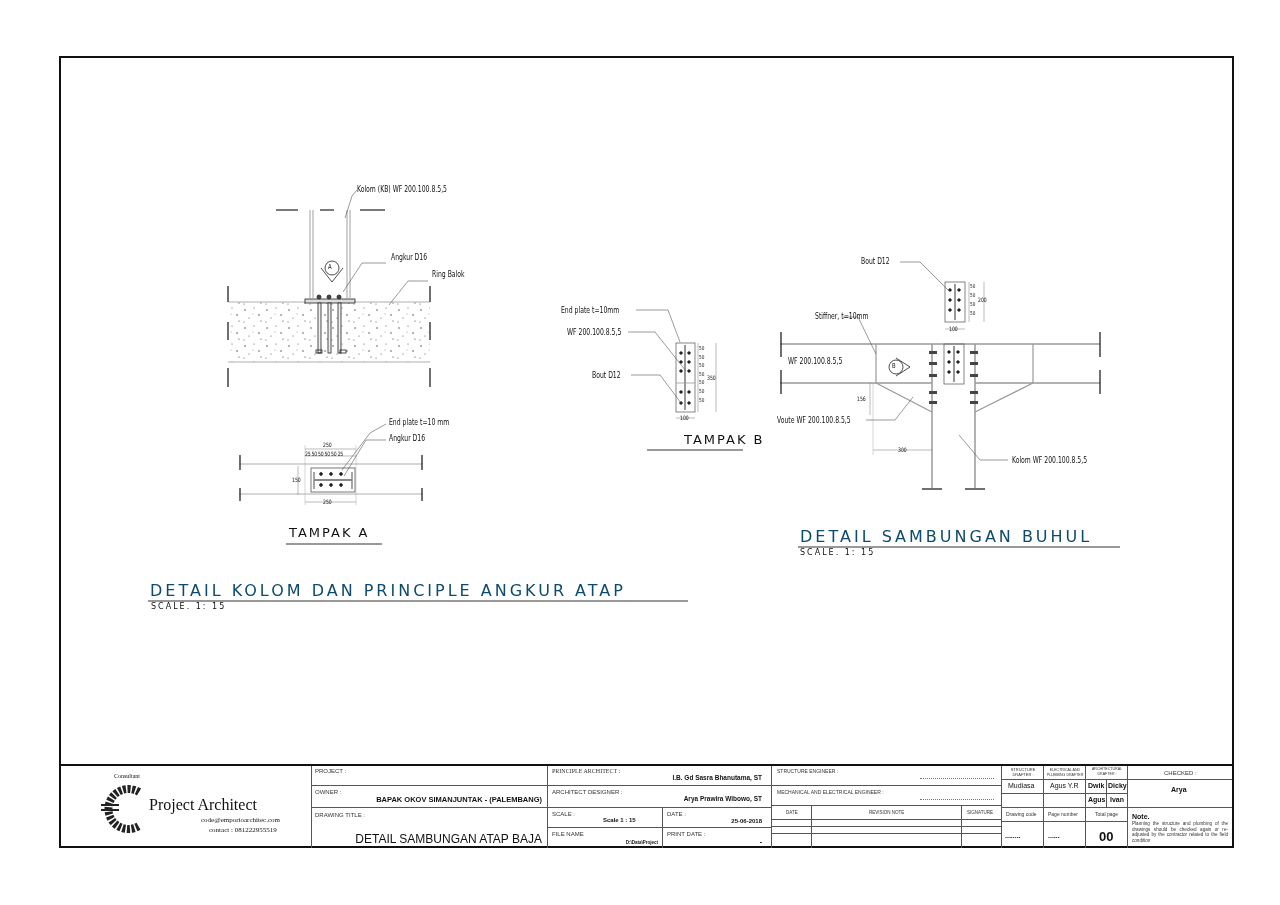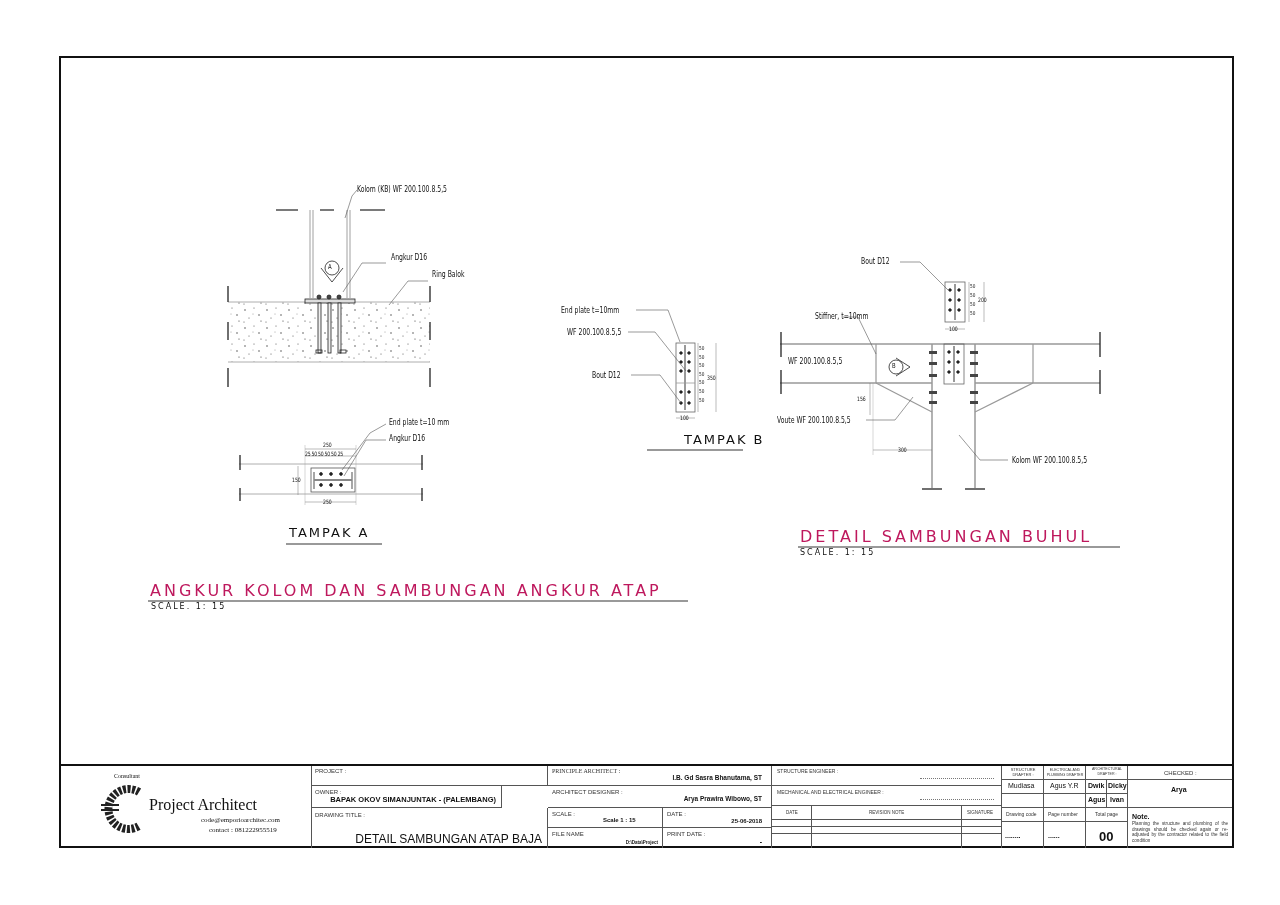--- a/index.html
+++ b/index.html
@@ -1,20 +1,20 @@
 <!DOCTYPE html>
 <html><head>
 <meta charset="utf-8">
 <style>
   html, body { margin:0; padding:0; background:#ffffff; }
   body { width:1280px; height:905px; position:relative; overflow:hidden; font-family:"Liberation Sans", sans-serif; color:#111; }
   .sheet { position:absolute; left:59px; top:56px; width:1175px; height:792px; border:2px solid #111; box-sizing:border-box; }
   .drawing { position:absolute; left:0; top:0; width:1280px; height:905px; }
   .lbl { position:absolute; font-family:"DejaVu Sans Condensed","DejaVu Sans", sans-serif; font-size:8px; color:#111; white-space:nowrap; transform:scaleX(0.85); transform-origin:left center; }
-  .title-big { position:absolute; font-family:"DejaVu Sans", sans-serif; font-size:16px; letter-spacing:3px; color:#be185d; white-space:nowrap; }
+  .title-big { position:absolute; font-family:"DejaVu Sans", sans-serif; font-size:16px; letter-spacing:3px; color:#0c4a6e; white-space:nowrap; }
   .title-mid { position:absolute; font-family:"DejaVu Sans", sans-serif; font-size:13px; letter-spacing:2px; color:#111; white-space:nowrap; }
   .scale-sub { position:absolute; font-family:"DejaVu Sans", sans-serif; font-size:8px; letter-spacing:2px; color:#111; white-space:nowrap; }
   .uline { position:absolute; height:2px; background:#999; }
 
   
   .tb { position:absolute; left:61px; top:764px; width:1171px; height:82px; border-top:2px solid #111; font-family:"Liberation Sans", sans-serif; }
   .cell { position:absolute; box-sizing:border-box; border-right:1px solid #555; border-bottom:1px solid #555; overflow:hidden; }
   .cap { position:absolute; font-size:6px; color:#333; text-transform:uppercase; white-space:nowrap; }
   .val { position:absolute; white-space:nowrap; color:#111; }
   .logo-area { position:absolute; left:0; top:0; width:250px; height:82px; border-right:1px solid #555; }
@@ -234,42 +234,42 @@
 <span class="lbl" style="left:970px;top:282px;font-size:5.5px;line-height:9px;white-space:normal;width:10px;">50<br>50<br>50<br>50</span>
 <span class="lbl" style="left:978px;top:296px;font-size:6px;">200</span>
 <span class="lbl" style="left:949px;top:325px;font-size:6px;">100</span>
 <span class="lbl" style="left:857px;top:395px;font-size:6px;">156</span>
 <span class="lbl" style="left:898px;top:446px;font-size:6px;">300</span>
 
 <span class="title-big" style="left:800px;top:527px;">DETAIL SAMBUNGAN BUHUL</span>
 <div class="uline" style="left:798px;top:546px;width:322px;"></div>
 <span class="scale-sub" style="left:800px;top:548px;">SCALE. 1: 15</span>
 
-<span class="title-big" style="left:150px;top:581px;">ANGKUR KOLOM DAN SAMBUNGAN ANGKUR ATAP</span>
+<span class="title-big" style="left:150px;top:581px;">DETAIL KOLOM DAN PRINCIPLE ANGKUR ATAP</span>
 <div class="uline" style="left:148px;top:600px;width:540px;"></div>
 <span class="scale-sub" style="left:151px;top:602px;">SCALE. 1: 15</span>
 
 <div class="tb">
   <div class="logo-area">
     <span class="val" style="left:53px;top:7px;font-family:'Liberation Serif',serif;font-size:6px;">Consultant</span>
     <svg style="position:absolute;left:38px;top:18px;" width="52" height="50">
       <path d="M40 8 A20 20 0 1 0 40 42" fill="none" stroke="#222" stroke-width="8" stroke-dasharray="3 1.5"></path>
       <line x1="2" y1="21" x2="20" y2="21" stroke="#222" stroke-width="2"></line>
       <line x1="2" y1="26" x2="20" y2="26" stroke="#222" stroke-width="2"></line>
     </svg>
     <span class="val" style="left:88px;top:30px;font-family:'Liberation Serif',serif;font-size:16px;">Project Architect</span>
     <span class="val" style="left:140px;top:50px;font-family:'Liberation Serif',serif;font-size:7px;">code@emporioarchitec.com</span>
     <span class="val" style="left:148px;top:60px;font-family:'Liberation Serif',serif;font-size:7px;">contact : 081222955519</span>
   </div>
 
   <div class="cell" style="left:250px;top:0;width:237px;height:20px;">
     <span class="cap" style="left:4px;top:2px;">PROJECT :</span>
     <span class="val" style="right:5px;top:6px;font-size:10px;margin-top:18px;">Private House</span>
   </div>
-  <div class="cell" style="left:250px;top:20px;width:191px;height:22px;">
+  <div class="cell" style="left:250px;top:20px;width:237px;height:22px;">
     <span class="cap" style="left:4px;top:3px;">OWNER :</span>
     <span class="val" style="right:5px;top:9px;font-size:7.5px;font-weight:bold;">BAPAK OKOV SIMANJUNTAK - (PALEMBANG)</span>
   </div>
   <div class="cell" style="left:250px;top:42px;width:237px;height:40px;border-bottom:none;">
     <span class="cap" style="left:4px;top:4px;">DRAWING TITLE :</span>
     <span class="val" style="right:5px;top:24px;font-size:12px;">DETAIL SAMBUNGAN ATAP BAJA</span>
   </div>
 
   <div class="cell" style="left:487px;top:0;width:224px;height:20px;">
     <span class="cap" style="left:4px;top:2px;font-family:'Liberation Serif',serif;">PRINCIPLE ARCHITECT :</span>

